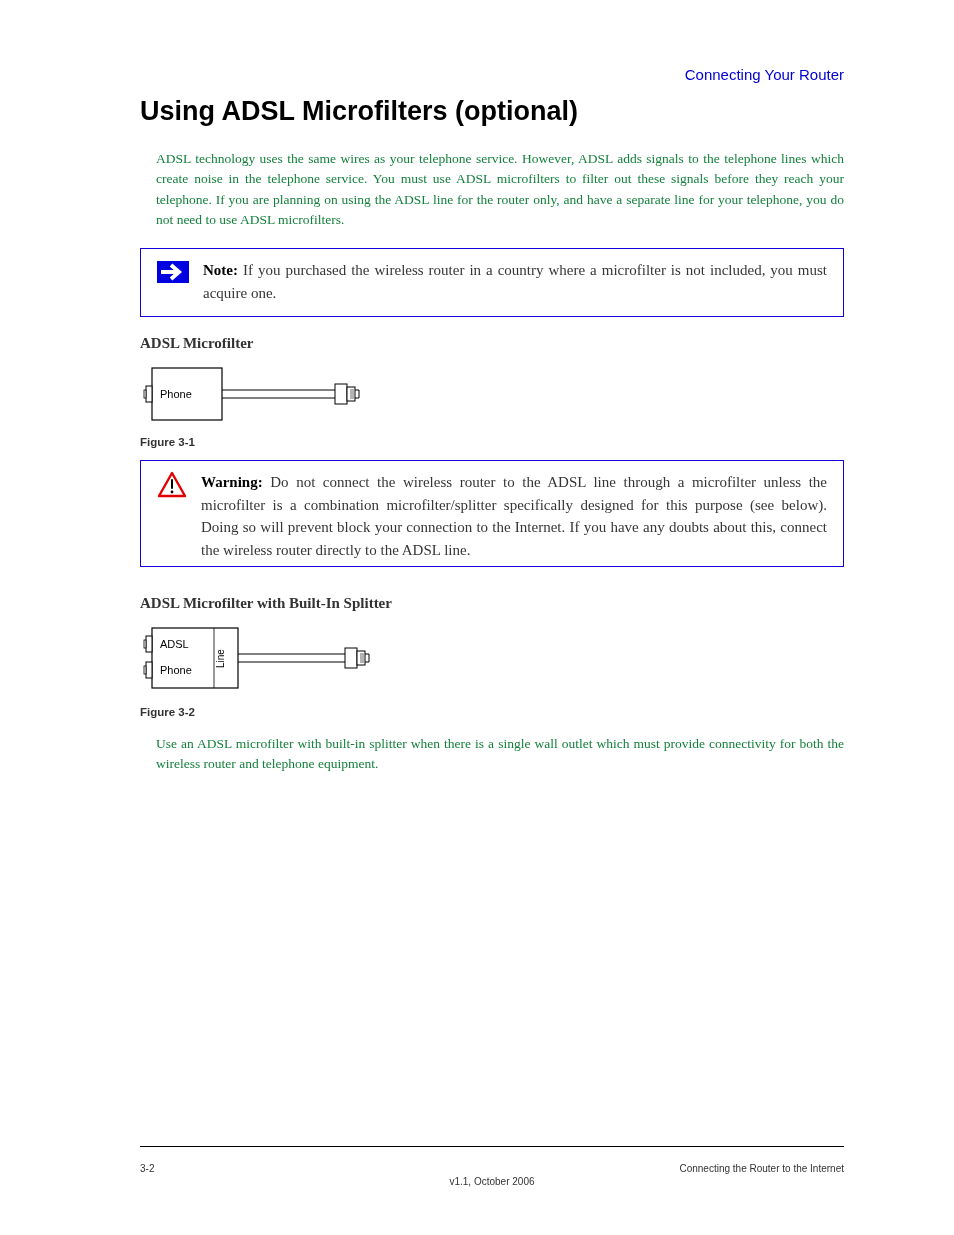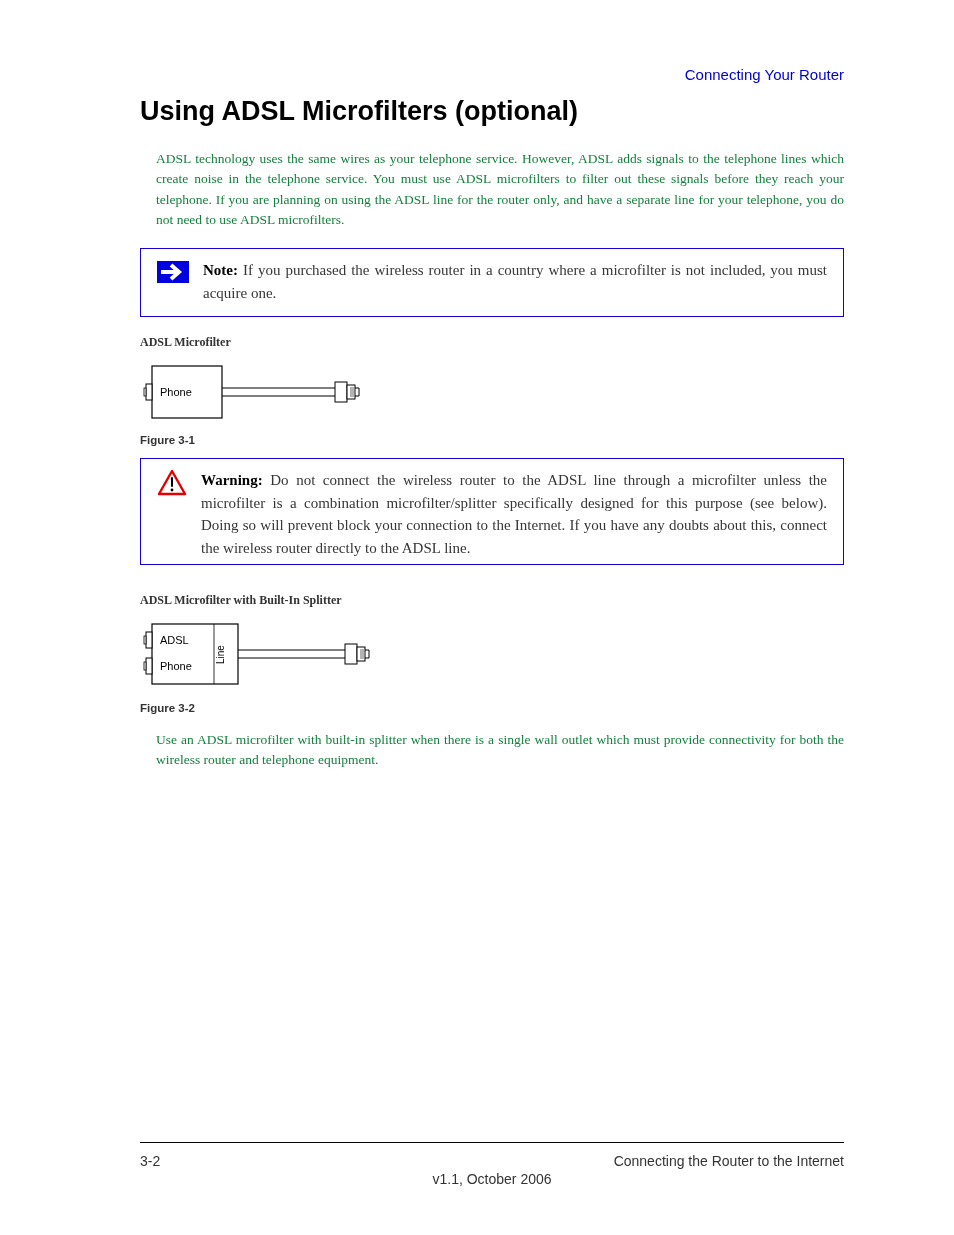--- a/index.html
+++ b/index.html
@@ -32,21 +32,21 @@
     margin: 0 0 22px 0;
   }
   p.body {
     font-size: 13.5px;
     line-height: 1.5;
     color: #15803d;
     margin: 0 0 18px 16px;
     text-align: justify;
   }
   p.subhead {
-    font-size: 12px;
+    font-size: 15px;
     font-weight: bold;
     color: #333333;
     margin: 4px 0 8px 0;
   }
   .callout {
     border: 1px solid #1400d8;
     margin: 12px 0 18px 0;
     padding: 10px 16px 12px 16px;
     box-sizing: border-box;
     display: flex;
@@ -89,23 +89,23 @@
     font-weight: bold;
     color: #333333;
     margin: 6px 0 0 0;
   }
   .footer {
     position: absolute;
     bottom: 48px;
     left: 140px;
     right: 110px;
     border-top: 1px solid #000;
-    padding-top: 10px;
-    font-family: Arial, Helvetica, sans-serif;
-    font-size: 14px;
+    padding-top: 16px;
+    font-family: Arial, Helvetica, sans-serif;
+    font-size: 10px;
     color: #333;
   }
   .footer .row {
     display: flex;
     justify-content: space-between;
   }
   .footer .ver {
     text-align: center;
   }
 </style>

